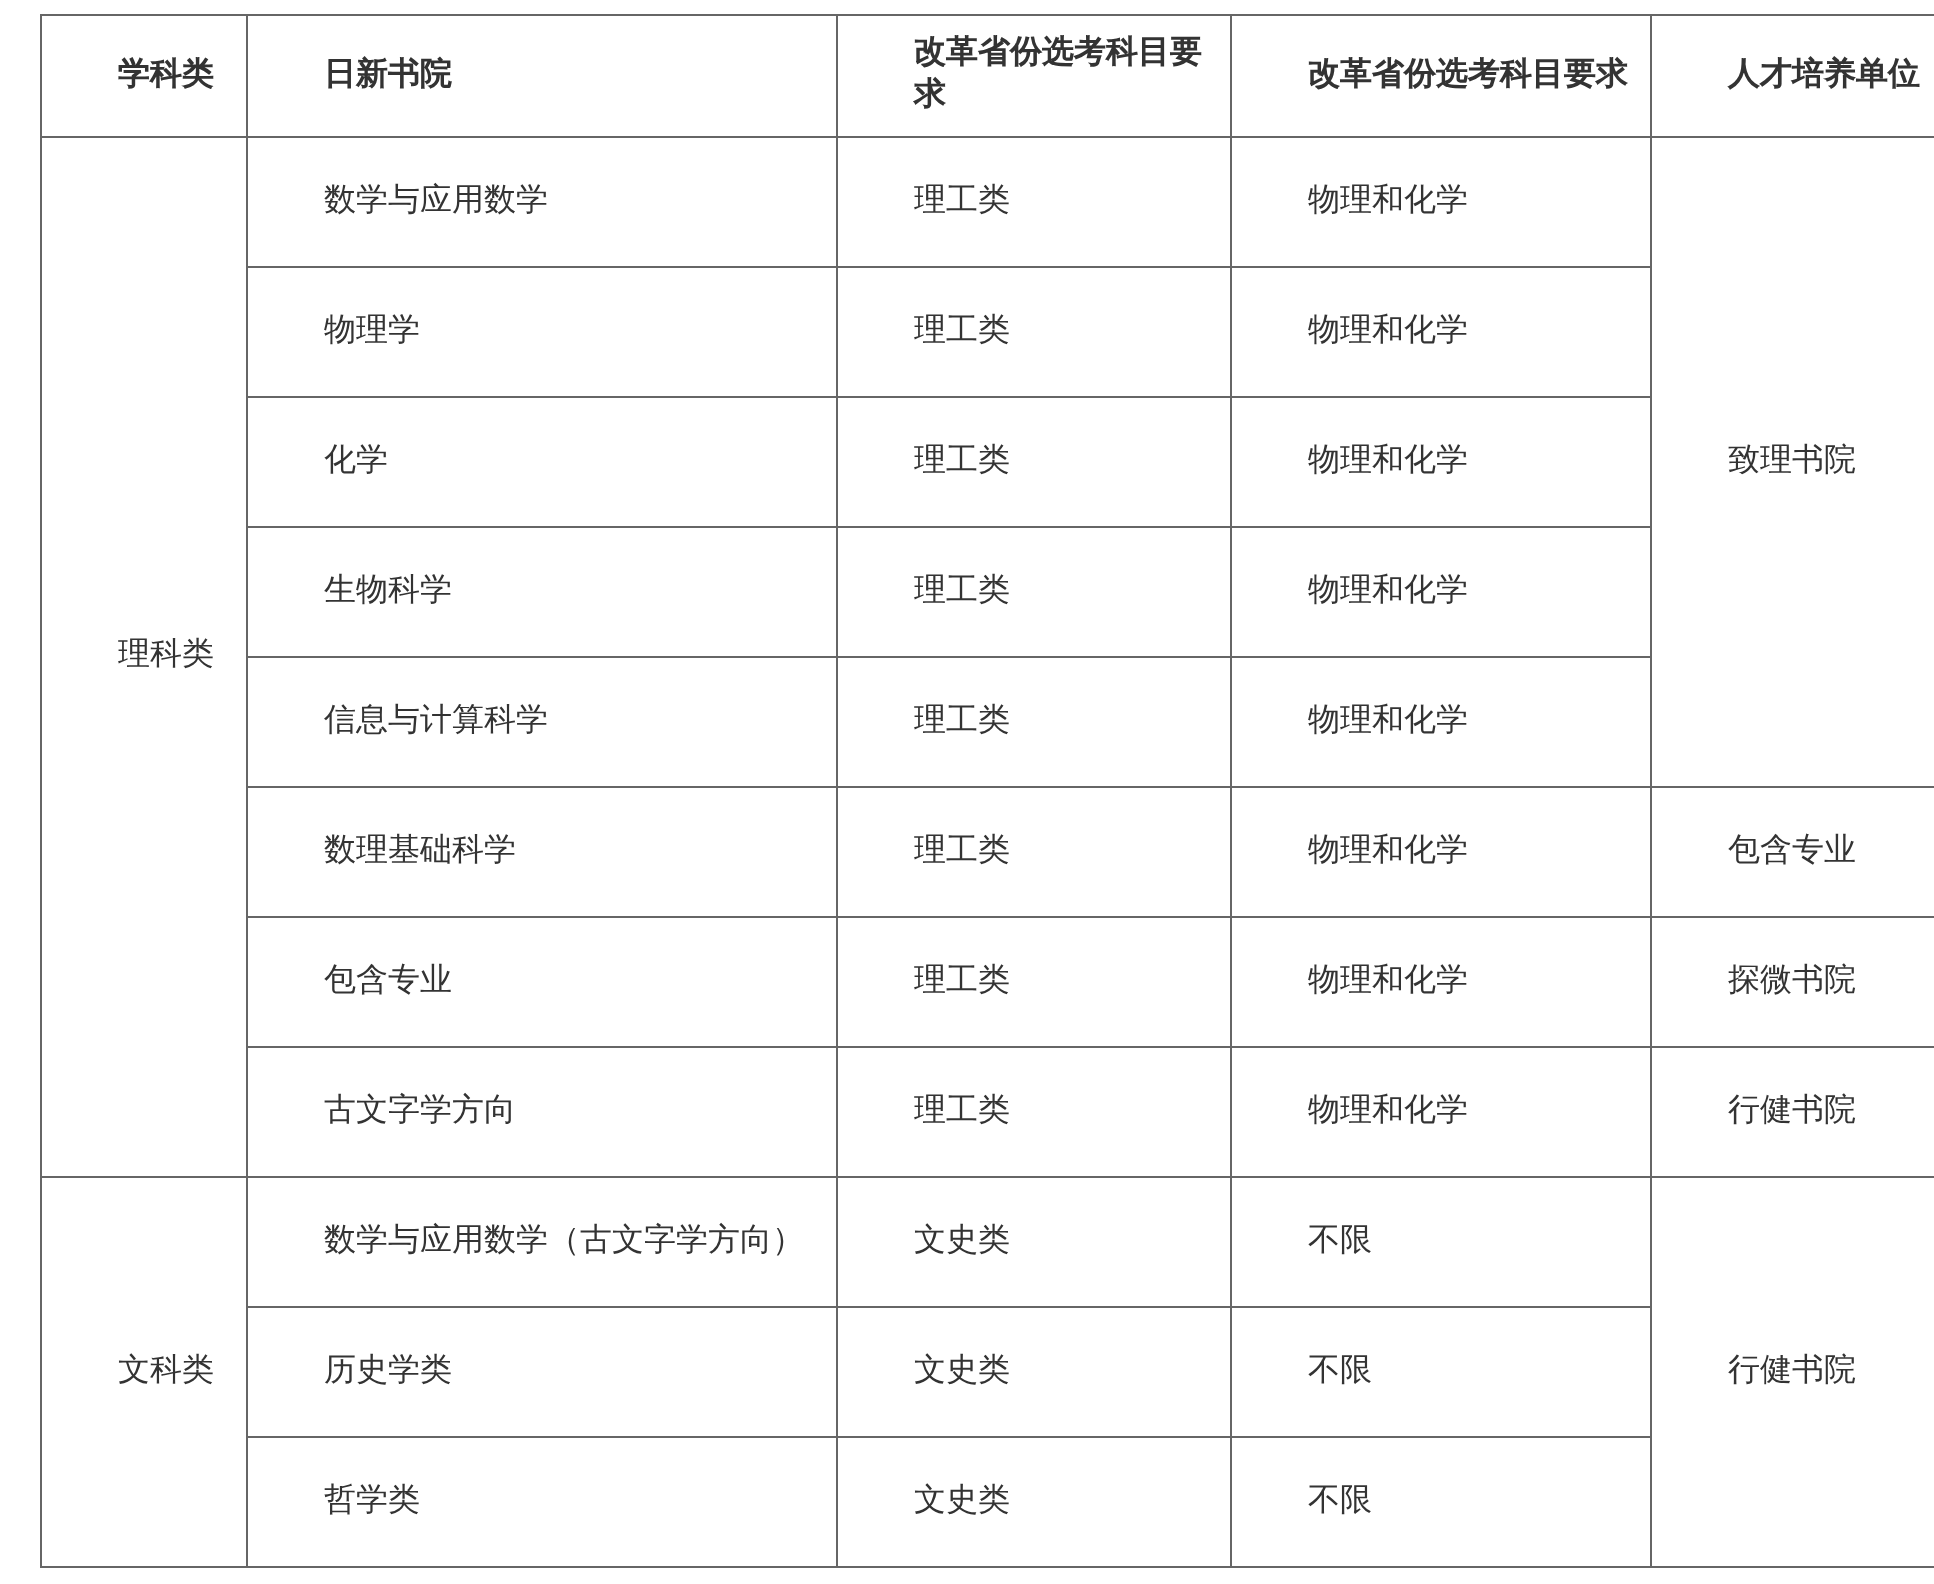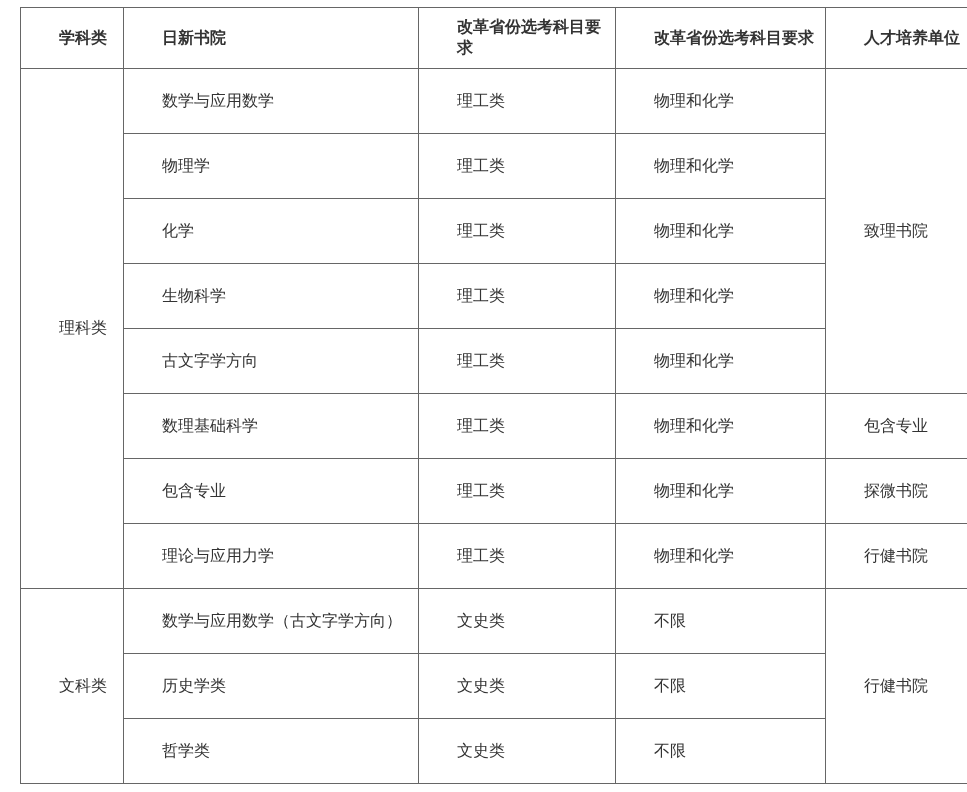--- a/index.html
+++ b/index.html
@@ -86,38 +86,38 @@
           <td>化学</td>
           <td>理工类</td>
           <td>物理和化学</td>
         </tr>
         <tr>
           <td>生物科学</td>
           <td>理工类</td>
           <td>物理和化学</td>
         </tr>
         <tr>
-          <td>古文字学方向</td>
+          <td>信息与计算科学</td>
           <td>理工类</td>
           <td>物理和化学</td>
         </tr>
         <tr>
           <td>数理基础科学</td>
           <td>理工类</td>
           <td>物理和化学</td>
           <td>包含专业</td>
         </tr>
         <tr>
           <td>包含专业</td>
           <td>理工类</td>
           <td>物理和化学</td>
           <td>探微书院</td>
         </tr>
         <tr>
-          <td>理论与应用力学</td>
+          <td>古文字学方向</td>
           <td>理工类</td>
           <td>物理和化学</td>
           <td>行健书院</td>
         </tr>
         <tr>
           <td rowspan="3">文科类</td>
           <td>数学与应用数学（古文字学方向）</td>
           <td>文史类</td>
           <td>不限</td>
           <td rowspan="3">行健书院</td>

